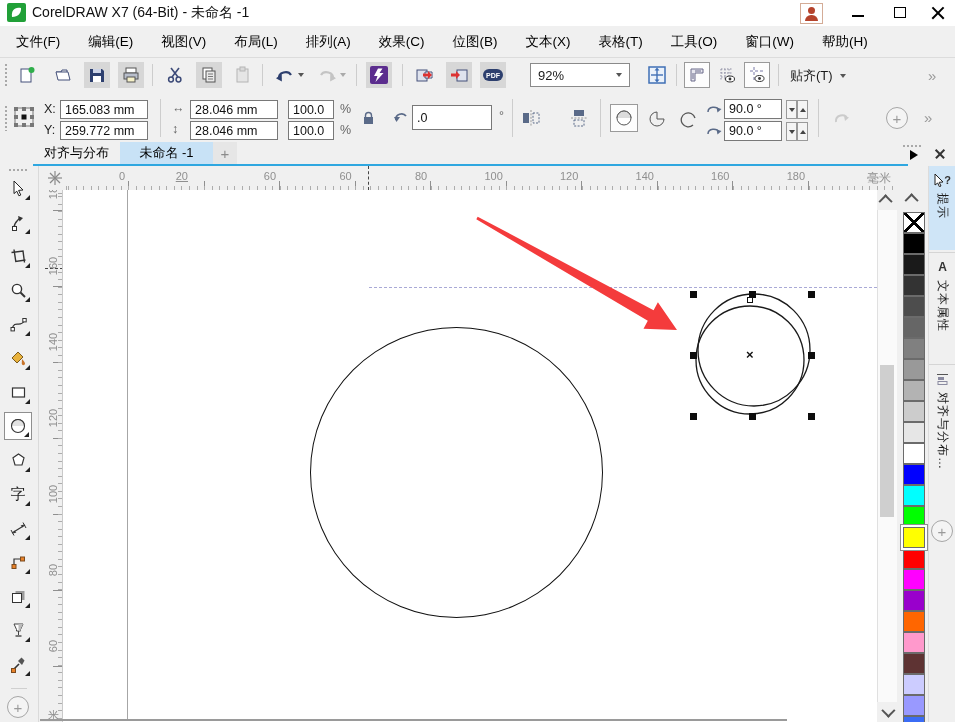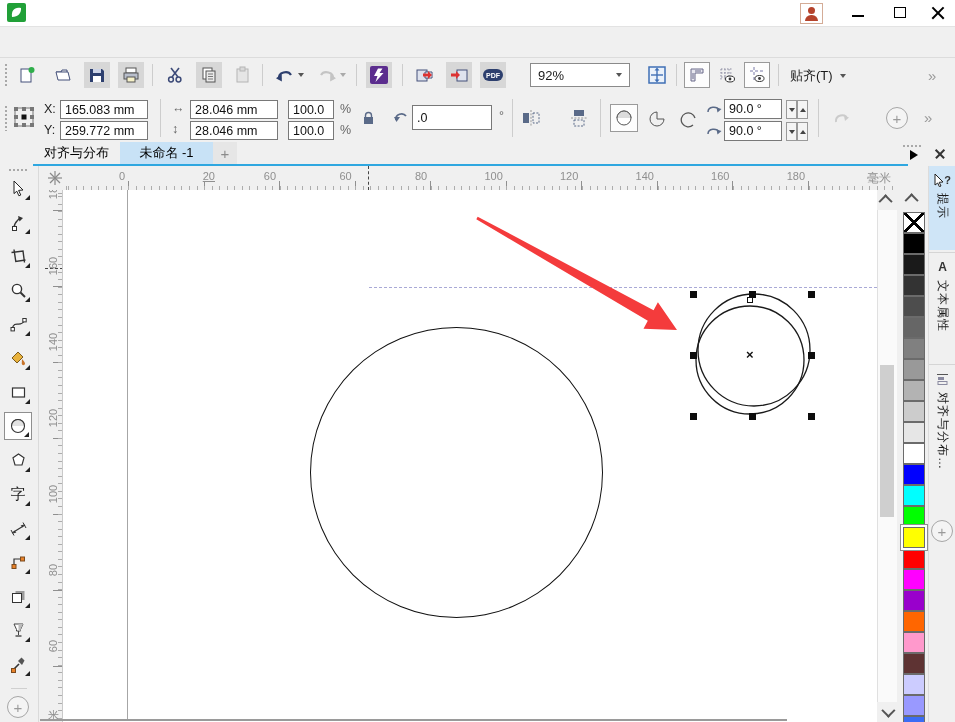--- a/index.html
+++ b/index.html
@@ -120,38 +120,53 @@
 
 <div id="root">
 
   <div class="abs titlebar">
     <div class="abs logo">
       <svg width="19" height="19">
           <rect x="0" y="0" width="19" height="19" rx="2" fill="#21a038"></rect>
         <path d="M5,14 C4,7 8,3.5 14,5 C14.5,10 11,14 5,14 Z" fill="#fff"></path>
         </svg>
     </div>
+    <div class="abs app-title">CorelDRAW X7 (64-Bit) - 未命名 -1</div>
     <div class="abs account-box">
       <div class="abs person-head"></div>
       <div class="abs person-body"></div>
     </div>
     <div class="abs win-btn" style="left:841px;">
         <div class="abs min-glyph"></div>
       </div>
     <div class="abs win-btn" style="left:883px;">
         <div class="abs max-glyph"></div>
       </div>
     <div class="abs win-btn" style="left:920px;">
       <div class="abs close-glyph">
           <div class="xbar r45"></div>
           <div class="xbar r-45"></div>
         </div>
     </div>
   </div>
 
+  <div class="abs menubar">
+    <span class="menu-item">文件(F)</span>
+    <span class="menu-item">编辑(E)</span>
+    <span class="menu-item">视图(V)</span>
+    <span class="menu-item">布局(L)</span>
+    <span class="menu-item">排列(A)</span>
+    <span class="menu-item">效果(C)</span>
+    <span class="menu-item">位图(B)</span>
+    <span class="menu-item">文本(X)</span>
+    <span class="menu-item">表格(T)</span>
+    <span class="menu-item">工具(O)</span>
+    <span class="menu-item">窗口(W)</span>
+    <span class="menu-item">帮助(H)</span>
+  </div>
 
   <div class="abs toolbar">
     <div class="abs grip" style="left:4px;top:5px;height:24px;"></div>
     <div class="abs tbtn" style="left:14px;top:4px;">
       <svg width="18" height="18">
           <rect x="3" y="3" width="10" height="13" fill="#fff" stroke="#44507a"></rect>
           <circle cx="13.5" cy="4" r="3" fill="#2fae4a"></circle>
         </svg>
       </div>
     <div class="abs tbtn" style="left:50px;top:4px;">
@@ -449,21 +464,21 @@
           <line x1="3" y1="3" x2="13" y2="13"></line>
           <line x1="13" y1="3" x2="3" y2="13"></line>
         </g>
       </svg>
   </div>
   <div class="abs h-ruler">
     <span class="unit">毫米</span>
     <div class="hcursor" style="left:305px;"></div>
   <span class="hlabel" style="left: 36px;">0</span>
       <div class="htick" style="left: 65px;"></div>
-      <span class="hlabel" style="left: 126px; text-decoration: underline;">20</span>
+      <span class="hlabel" style="left: 99px; text-decoration: underline;">20</span>
       <div class="htick" style="left: 140.56px;"></div>
       <span class="hlabel" style="left: 187.12px;">60</span>
       <div class="htick" style="left: 216.12px;"></div>
       <span class="hlabel" style="left: 262.68px;">60</span>
       <div class="htick" style="left: 291.68px;"></div>
       <span class="hlabel" style="left: 338.24px;">80</span>
       <div class="htick" style="left: 367.24px;"></div>
       <span class="hlabel" style="left: 413.8px;">100</span>
       <div class="htick" style="left: 442.8px;"></div>
       <span class="hlabel" style="left: 489.36px;">120</span>

